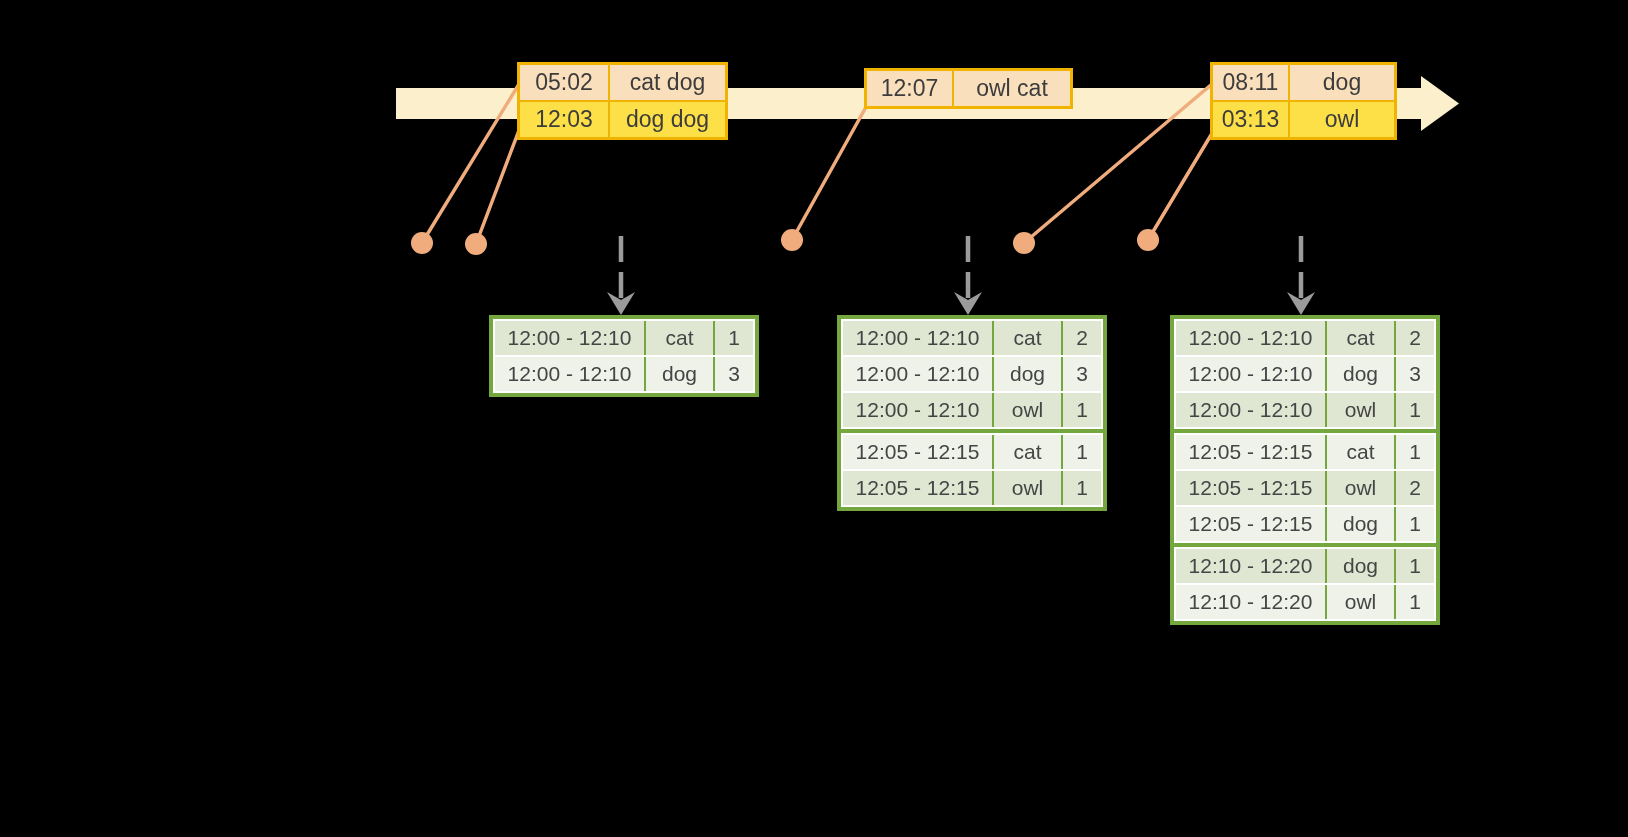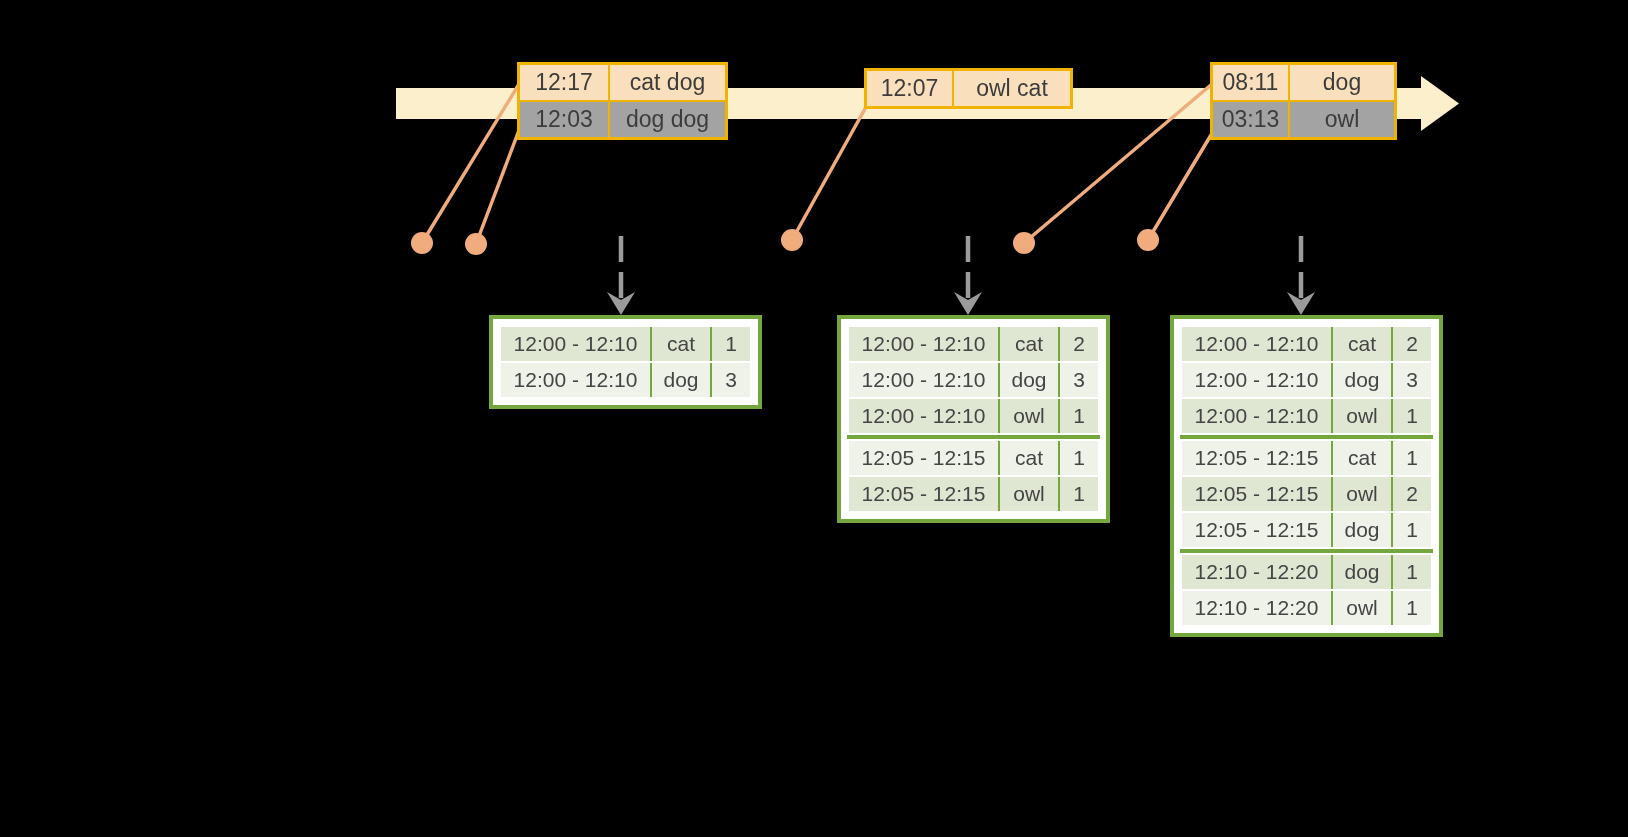--- a/index.html
+++ b/index.html
@@ -16,38 +16,38 @@
     background:#F0B400;
     display:grid;
     grid-auto-rows:35px;
     gap:2px;
   }
   .ecell{
     display:flex;align-items:center;justify-content:center;
     font-size:23px;color:#3C3C3C;white-space:nowrap;
   }
   .ecell.peach{background:#FADFBD;}
-  .ecell.cream{background:#a3a3a3;}
+  .ecell.cream{background:#fde047;}
 
   
   .result-table{
     position:absolute;
     border:4px solid #74A83F;
     background:#FFFFFF;
-    padding:8px;
+    padding:2px;
     display:flex;flex-direction:column;gap:2px;
   }
   .rrow{display:flex;gap:2px;background:#74A83F;height:34px;}
   .rsep{height:4px;background:#74A83F;margin:0 -2px;}
   .rcell{
     display:flex;align-items:center;justify-content:center;
     font-size:21px;color:#454545;white-space:nowrap;
   }
   .rcell.window{width:149px;}
-  .rcell.word{width:58px;}
+  .rcell.word{width:67px;}
   .rcell.count{width:38px;}
   .rrow.dark .rcell{background:#DFE7D3;}
   .rrow.light .rcell{background:#EFF2E9;}
 </style>
 </head>
 <body>
 
 <div class="canvas">
 
   <svg class="layer" width="1628" height="837" viewBox="0 0 1628 837">
@@ -77,21 +77,21 @@
 
       <line x1="968" y1="236" x2="968" y2="300" stroke="#9B9B9B" stroke-width="4.5" stroke-dasharray="26 10"></line>
       <polygon points="954,292 968,315 982,292 968,300" fill="#9B9B9B"></polygon>
 
       <line x1="1301" y1="236" x2="1301" y2="300" stroke="#9B9B9B" stroke-width="4.5" stroke-dasharray="26 10"></line>
       <polygon points="1287,292 1301,315 1315,292 1301,300" fill="#9B9B9B"></polygon>
     </g>
   </svg>
 
   <div class="event-table" style="left:517px;top:62px;grid-template-columns:88px 115px;">
-      <div class="ecell peach">12:17</div>
+      <div class="ecell peach">05:02</div>
       <div class="ecell peach">cat dog</div>
       <div class="ecell cream">12:03</div>
       <div class="ecell cream">dog dog</div>
     </div>
   <div class="event-table" style="left:864px;top:68px;grid-template-columns:85px 116px;">
       <div class="ecell peach">12:07</div>
       <div class="ecell peach">owl cat</div>
     </div>
   <div class="event-table" style="left:1210px;top:62px;grid-template-columns:75px 104px;">
       <div class="ecell peach">08:11</div>

